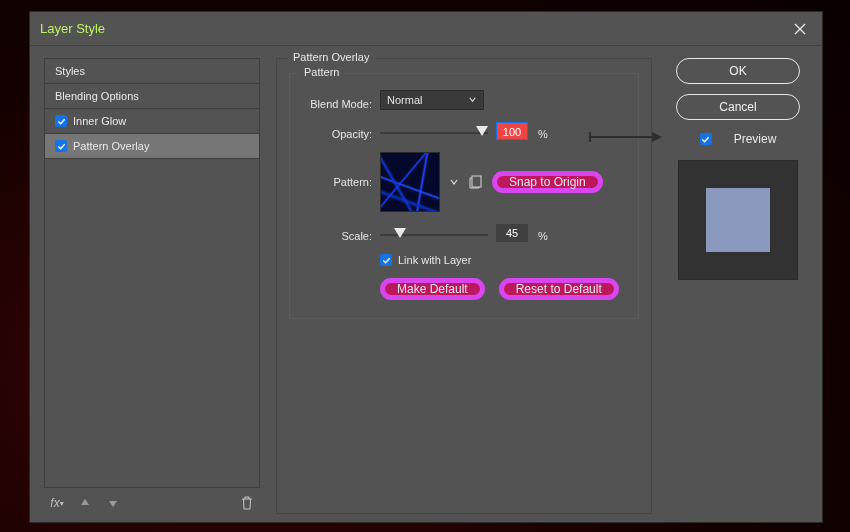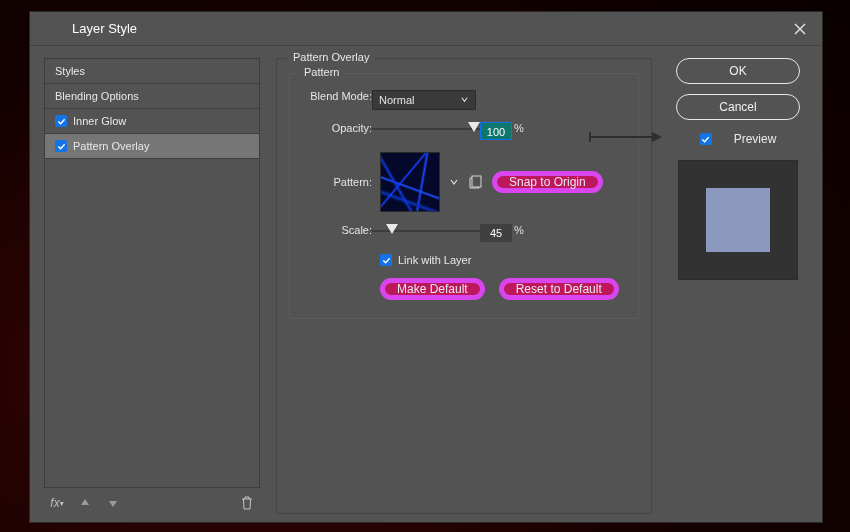--- a/index.html
+++ b/index.html
@@ -11,21 +11,21 @@
   .dialog {
     position: absolute; left: 29px; top: 11px; width: 794px; height: 512px;
     background: #535353; color: #e8e8e8; font-size: 11px;
     display: flex; flex-direction: column;
     border: 1px solid #2a2a2a;
   }
   .titlebar {
     height: 34px; display: flex; align-items: center; padding: 0 10px;
     background: #535353; border-bottom: 1px solid #424242;
   }
-  .titlebar .title { font-size: 13px; color: #ffffff; margin-left: 32px; }
+  .titlebar .title { font-size: 13px; color: #bef264; }
   .titlebar .spacer { flex: 1; }
   .close-btn { width: 24px; height: 24px; display: flex; align-items: center; justify-content: center; cursor: pointer; }
   .close-btn svg { width: 12px; height: 12px; }
 
   .body { flex: 1; display: flex; padding: 12px 14px 8px 14px; gap: 16px; }
 
   
   .left-col { width: 216px; display: flex; flex-direction: column; background:#535353;}
   .styles-list { flex: 1; background:#535353; border:1px solid #3d3d3d; }
   .list-header {
@@ -53,39 +53,39 @@
   }
   .fieldset > .legend {
     position:absolute; top:-8px; left:10px; background:#535353; padding:0 6px; color:#e8e8e8; font-size:11px;
   }
   .fieldset-inner {
     border:1px solid #5c5c5c; padding:16px 10px 18px 10px; position:relative; margin-top:-4px;
   }
   .fieldset-inner .legend {
     position:absolute; top:-8px; left:8px; background:#535353; padding:0 6px; font-size:11px;
   }
-  .row { display:flex; align-items:flex-start; margin-bottom:12px; }
+  .row { display:flex; align-items:flex-end; gap:8px; margin-bottom:12px; }
   .lbl { width:72px; text-align:right; color:#e5e5e5; font-size:11px;}
   .select {
     width:104px; height:20px; background:#3a3a3a; border:1px solid #2b2b2b;
     display:flex; align-items:center; padding:0 6px; justify-content:space-between; color:#e3e3e3;
   }
   .select .caret svg { width:9px; height:9px; }
   .slider { position:relative; width:108px; height:14px; }
   .slider .track { position:absolute; left:0; right:0; top:6px; height:2px; background:#3b3b3b; }
   .slider .thumb {
     position:absolute; top:0; width:0; height:0;
     border-left:6px solid transparent; border-right:6px solid transparent;
     border-top:10px solid #e8e8e8;
   }
   .num-input {
     width:32px; height:18px; background:#404040; color:#fff;
     text-align:center; font-size:11px; line-height:18px;
   }
-  .num-input.focused { border:1px solid #1473e6; background:#0f766e; }
+  .num-input.focused { border:1px solid #1473e6; background:#ef4444; }
   .unit { font-size:11px; color:#e0e0e0; margin-left:2px; }
 
   .pattern-row { display:flex; align-items:center; gap:8px; margin:6px 0 12px 0; }
   .pattern-swatch {
     width:60px; height:60px; border:1px solid #2b2b2b;
     background: #04082a;
     background-image:
       linear-gradient(130deg, transparent 40%, #1040ff 42%, transparent 44%),
       linear-gradient(60deg, transparent 30%, #0c36d6 33%, transparent 36%),
       linear-gradient(200deg, transparent 55%, #1d4dff 57%, transparent 60%),

